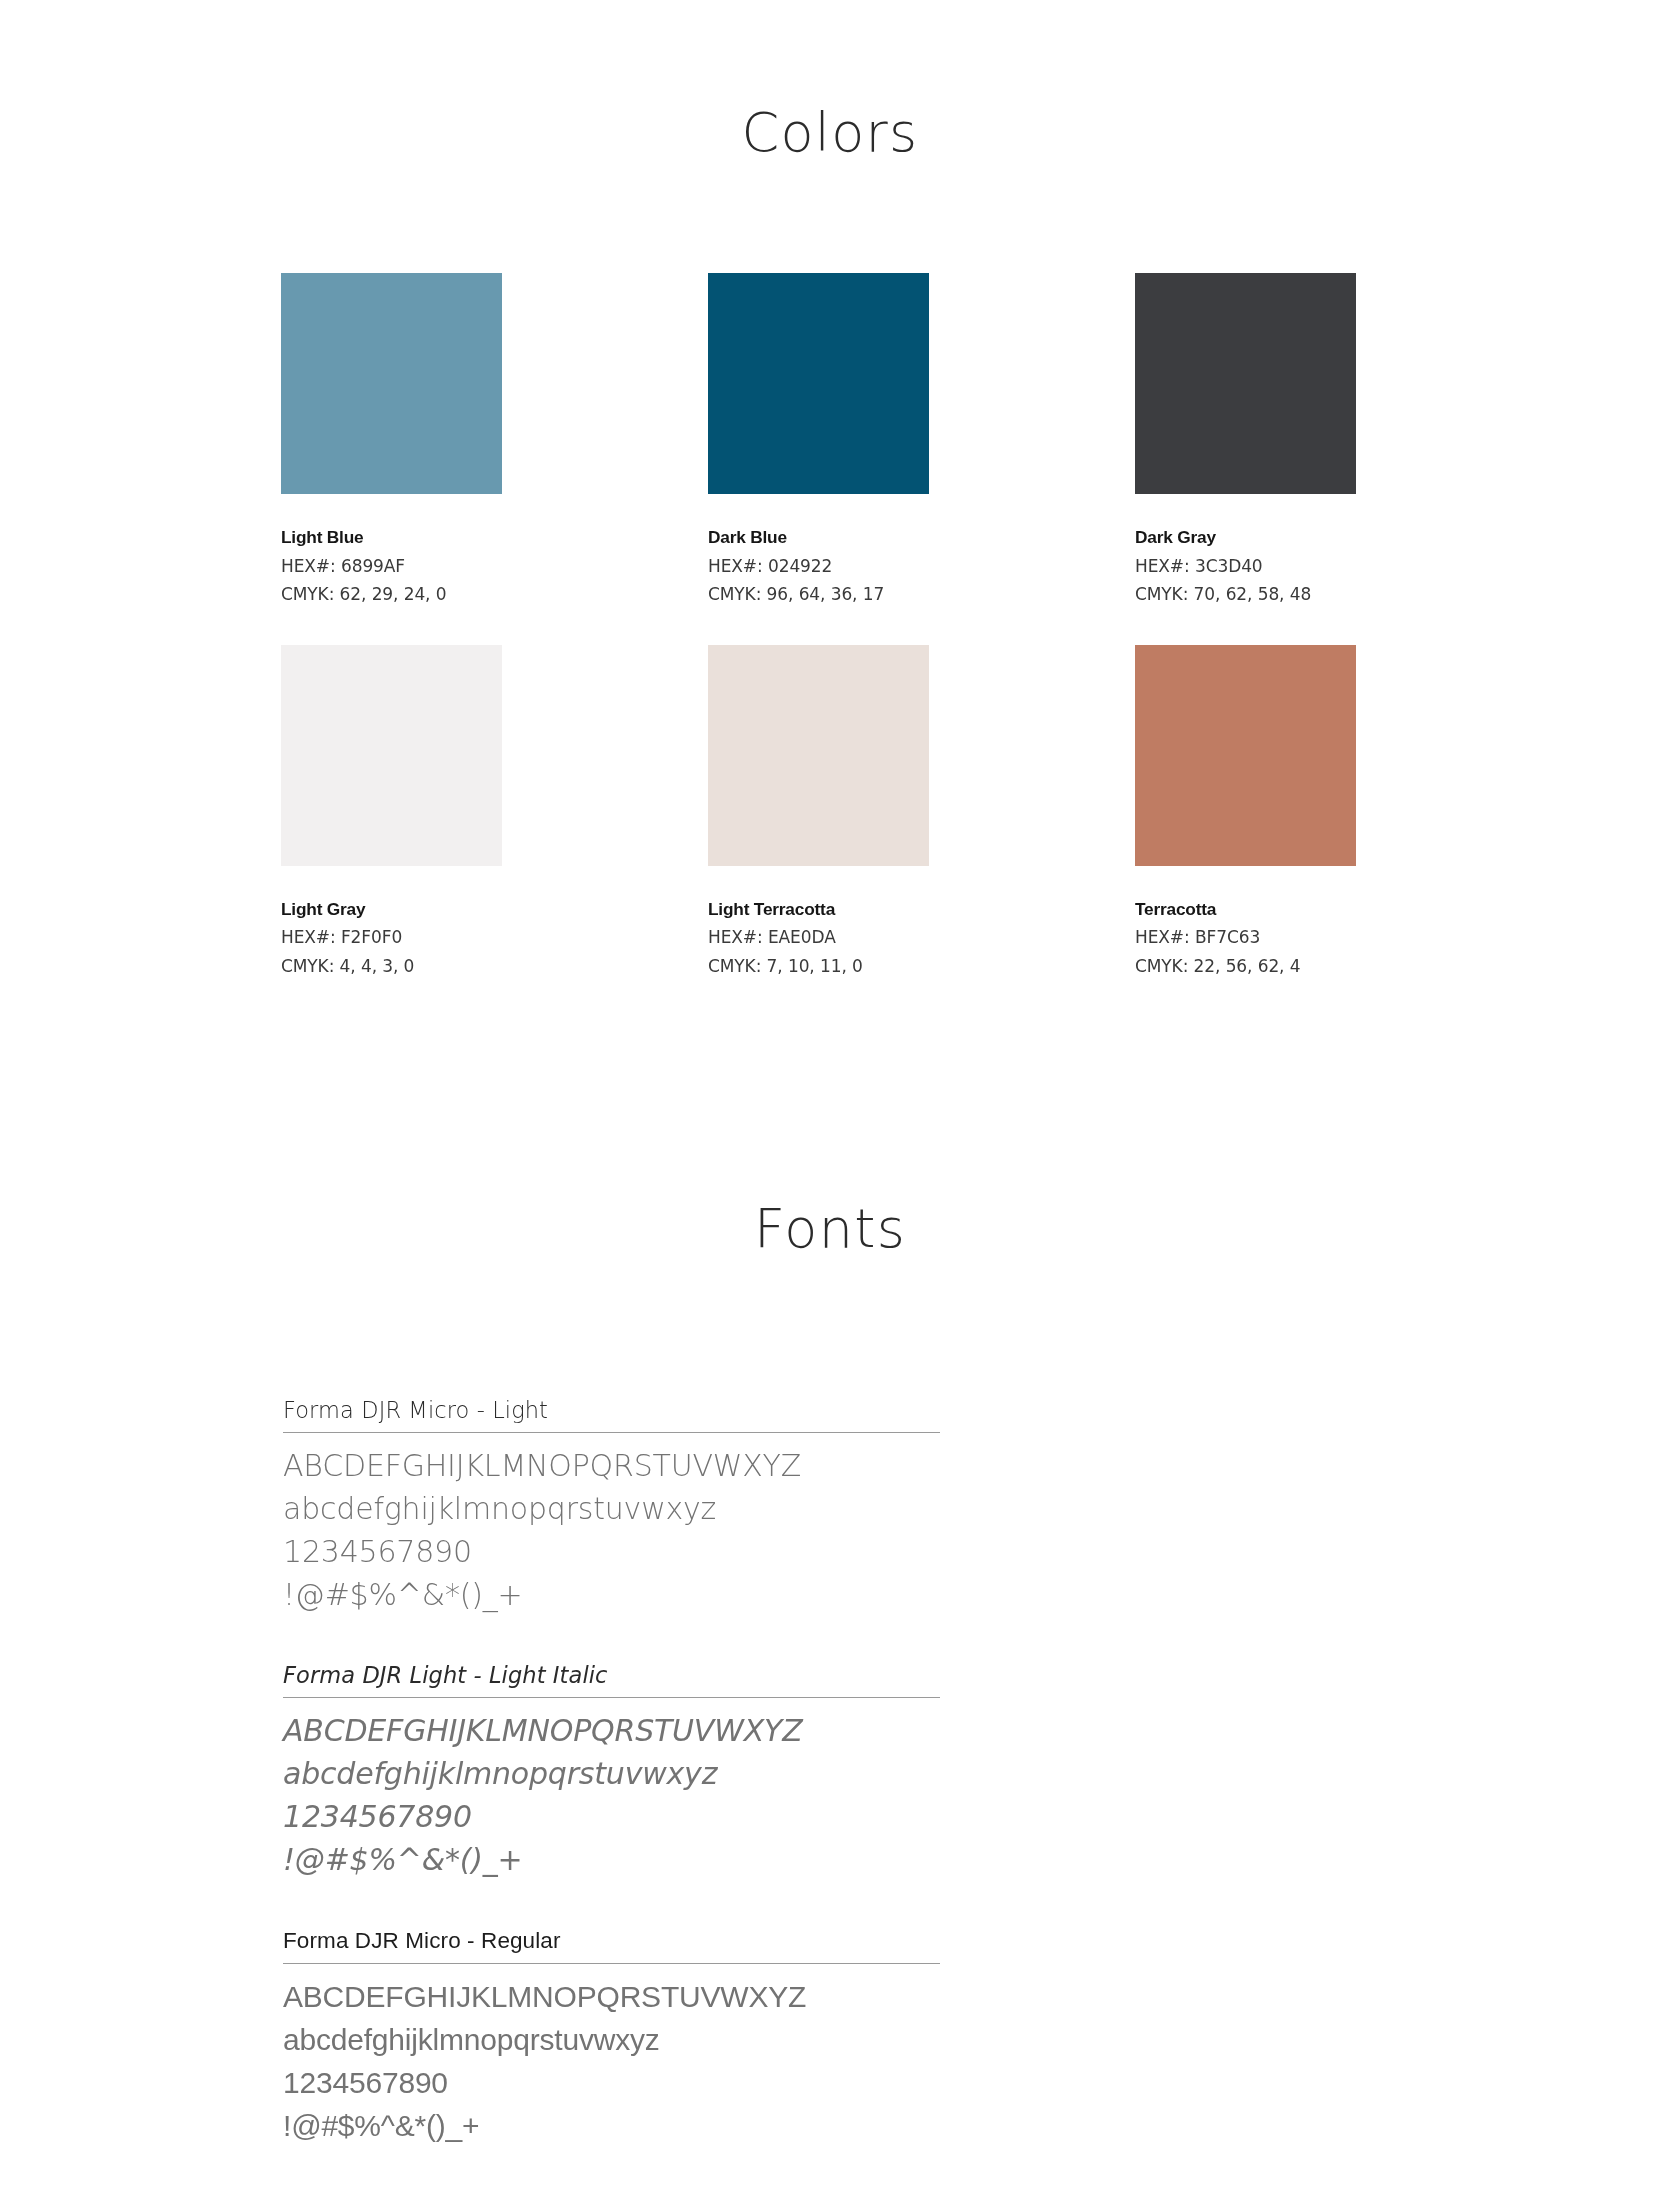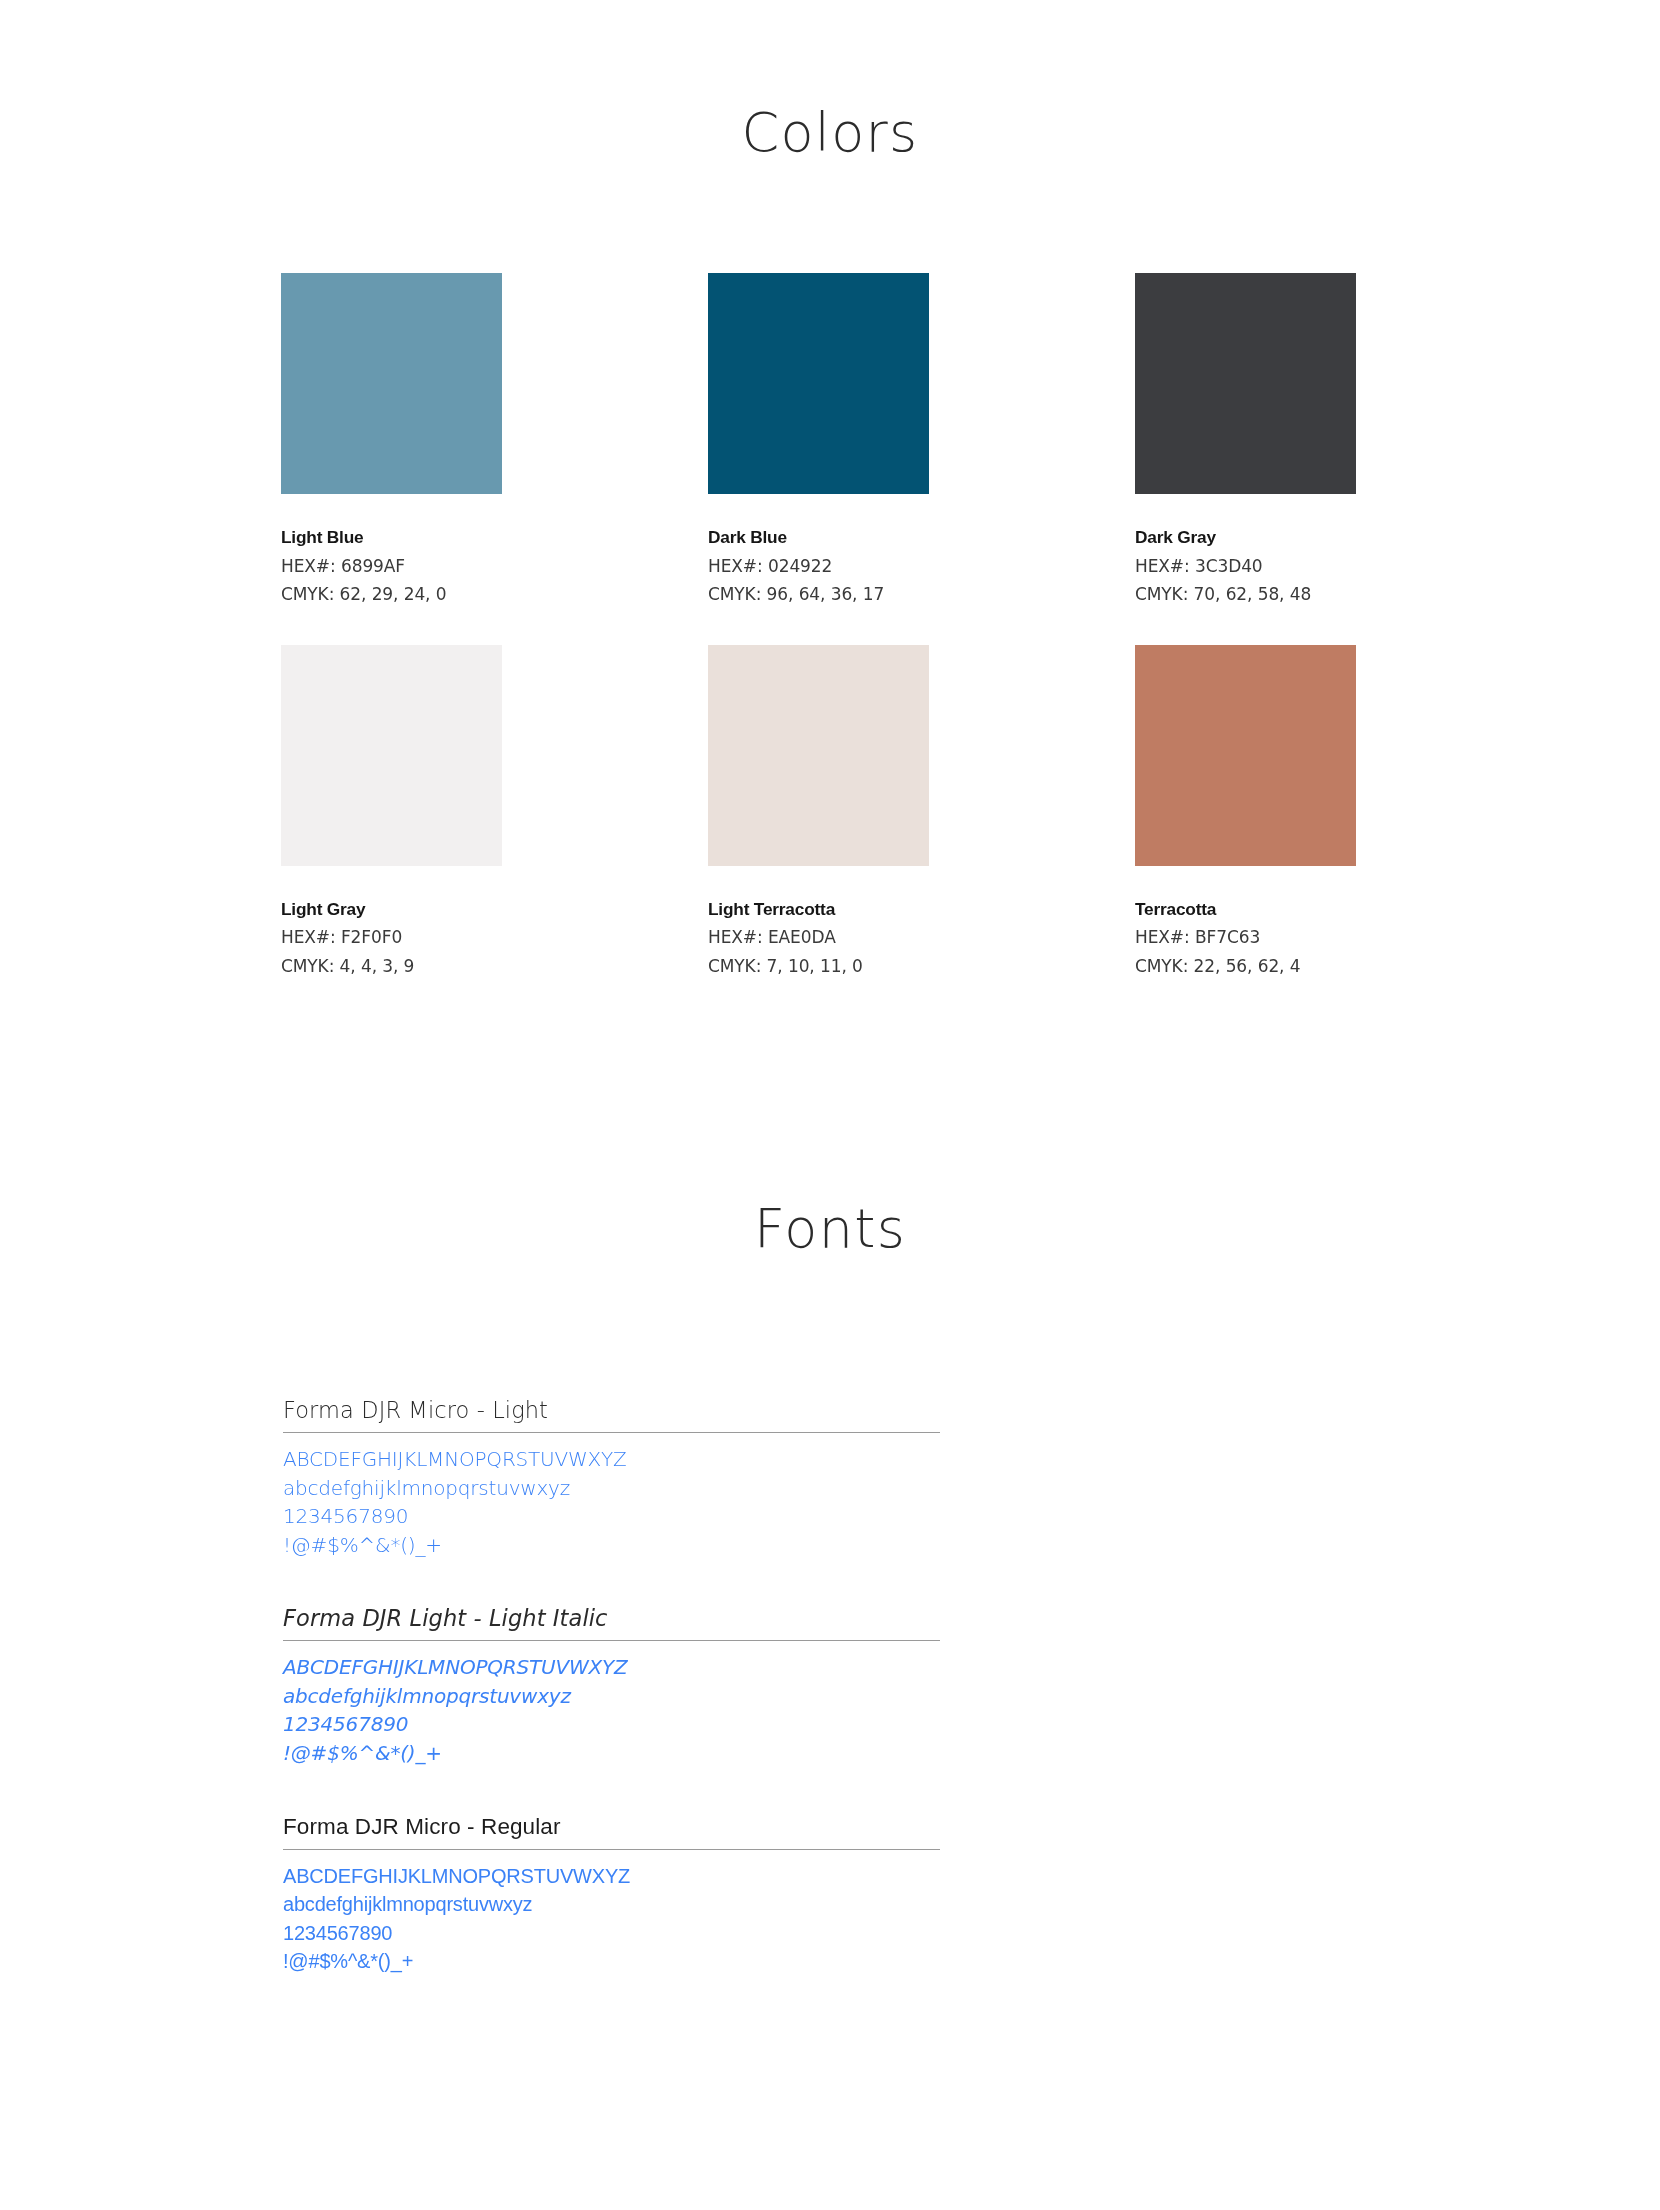--- a/index.html
+++ b/index.html
@@ -109,23 +109,23 @@
     border-bottom: 1.2px solid #9a9a9a;
     line-height: 1.25;
   }
 
   .specimen-lines {
     margin-top: 12px;
   }
 
   .specimen-line {
     font-family: "DejaVu Sans", sans-serif;
-    font-size: 20px;
+    font-size: 30px;
     letter-spacing: -0.2px;
-    color: #3b82f6;
+    color: #737373;
     line-height: 1.43;
     white-space: pre;
   }
 
   
   .w-light .specimen-title,
   .w-light .specimen-line { font-weight: 300; }
 
   .w-light-italic .specimen-title,
   .w-light-italic .specimen-line { font-weight: 300; font-style: italic; }
@@ -164,21 +164,21 @@
       <div class="swatch-chip" id="chip-2" style="background-color: rgb(60, 61, 64);"></div>
       <div class="swatch-name">Dark Gray</div>
       <div class="swatch-line">HEX#: 3C3D40</div>
       <div class="swatch-line">CMYK: 70, 62, 58, 48</div>
     </div>
 
     <div class="swatch-card">
       <div class="swatch-chip" id="chip-3" style="background-color: rgb(242, 240, 240);"></div>
       <div class="swatch-name">Light Gray</div>
       <div class="swatch-line">HEX#: F2F0F0</div>
-      <div class="swatch-line">CMYK: 4, 4, 3, 9</div>
+      <div class="swatch-line">CMYK: 4, 4, 3, 0</div>
     </div>
 
     <div class="swatch-card">
       <div class="swatch-chip" id="chip-4" style="background-color: rgb(234, 224, 218);"></div>
       <div class="swatch-name">Light Terracotta</div>
       <div class="swatch-line">HEX#: EAE0DA</div>
       <div class="swatch-line">CMYK: 7, 10, 11, 0</div>
     </div>
 
     <div class="swatch-card">

